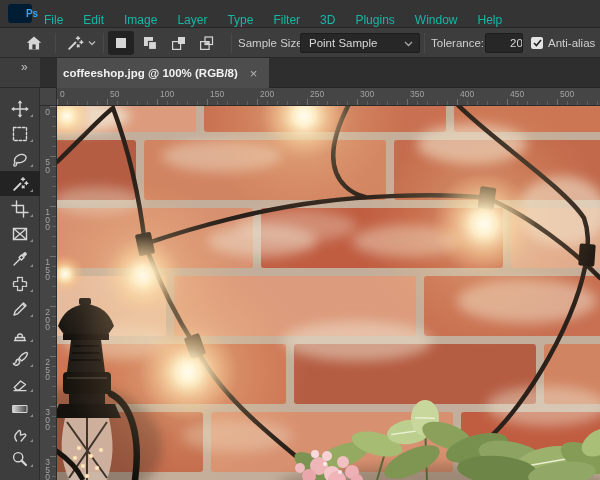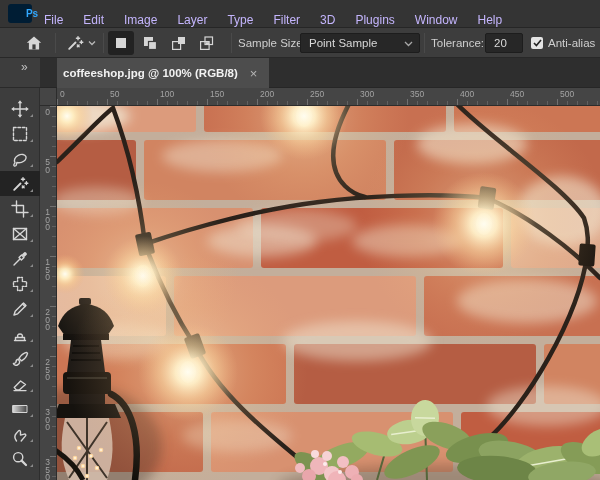--- a/index.html
+++ b/index.html
@@ -3,33 +3,33 @@
 <meta charset="utf-8">
 <style>
   html,body{margin:0;padding:0;background:#1e1e1e;}
   *{box-sizing:border-box;font-family:"Liberation Sans",sans-serif;}
   .app{position:relative;width:600px;height:480px;background:#323232;overflow:hidden;}
 
   
   .menubar{position:absolute;left:0;top:0;width:600px;height:28px;background:#343434;border-bottom:1px solid #262626;display:flex;align-items:center;padding-left:8px;}
   .pslogo{width:19px;height:19px;background:#001d34;border-radius:3px;color:#31a8ff;font-size:10px;font-weight:bold;display:flex;align-items:center;justify-content:center;margin-right:2px;padding-left:24px;}
   .menuitems{display:flex;height:100%;align-items:center;}
-  .menuitem{color:#c4b5fd;font-size:12px;padding:0 10px;height:100%;display:flex;align-items:center;cursor:default;margin-top:12px;}
+  .menuitem{color:#14b8a6;font-size:12px;padding:0 10px;height:100%;display:flex;align-items:center;cursor:default;margin-top:12px;}
 
   
   .optionsbar{position:absolute;left:0;top:28px;width:600px;height:30px;background:#3d3d3d;border-bottom:1px solid #282828;}
   .optionsbar .sep{position:absolute;top:5px;width:1px;height:20px;background:#2e2e2e;border-right:1px solid #4a4a4a;}
   .obtn{position:absolute;top:3px;height:24px;display:flex;align-items:center;justify-content:center;border-radius:3px;}
   .obtn svg{display:block;}
   .modebtn{width:26px;}
   .modebtn.active{background:#222222;}
   .olabel{position:absolute;top:0;height:30px;display:flex;align-items:center;color:#cfcfcf;font-size:11.5px;}
   .oselect{position:absolute;top:5px;height:20px;background:#272727;border:1px solid #1d1d1d;border-radius:2px;display:flex;align-items:center;color:#d8d8d8;font-size:11.5px;padding-left:8px;}
   .oselect .chev{position:absolute;right:6px;top:7px;}
-  .oinput{position:absolute;top:5px;height:20px;background:#272727;border:1px solid #1d1d1d;border-radius:2px;color:#d8d8d8;font-size:11.5px;padding:0 0 0 8px;width:38px;outline:none;}
+  .oinput{position:absolute;top:5px;height:20px;background:#272727;border:1px solid #1d1d1d;border-radius:2px;color:#d8d8d8;font-size:11.5px;padding:0 0 0 24px;width:38px;outline:none;}
   .ocheck{position:absolute;top:9px;width:12px;height:12px;background:#e4e4e4;border-radius:2px;display:flex;align-items:center;justify-content:center;}
 
   
   .toolheader{position:absolute;left:0;top:58px;width:40px;height:30px;background:#3d3d3d;border-bottom:1px solid #2a2a2a;}
   .expand{position:absolute;left:21px;top:2px;color:#c0c0c0;font-size:12px;letter-spacing:-1px;}
   .tabstrip{position:absolute;left:40px;top:58px;width:560px;height:30px;background:#2e2e2e;border-bottom:1px solid #262626;}
   .tab{position:absolute;left:17px;top:0;height:30px;background:#4d4d4d;display:flex;align-items:center;padding:0 12px 0 6px;}
   .tabtitle{color:#f2f2f2;font-size:11.5px;font-weight:600;white-space:nowrap;}
   .tabclose{color:#b5b5b5;font-size:13px;margin-left:12px;line-height:1;}
 

